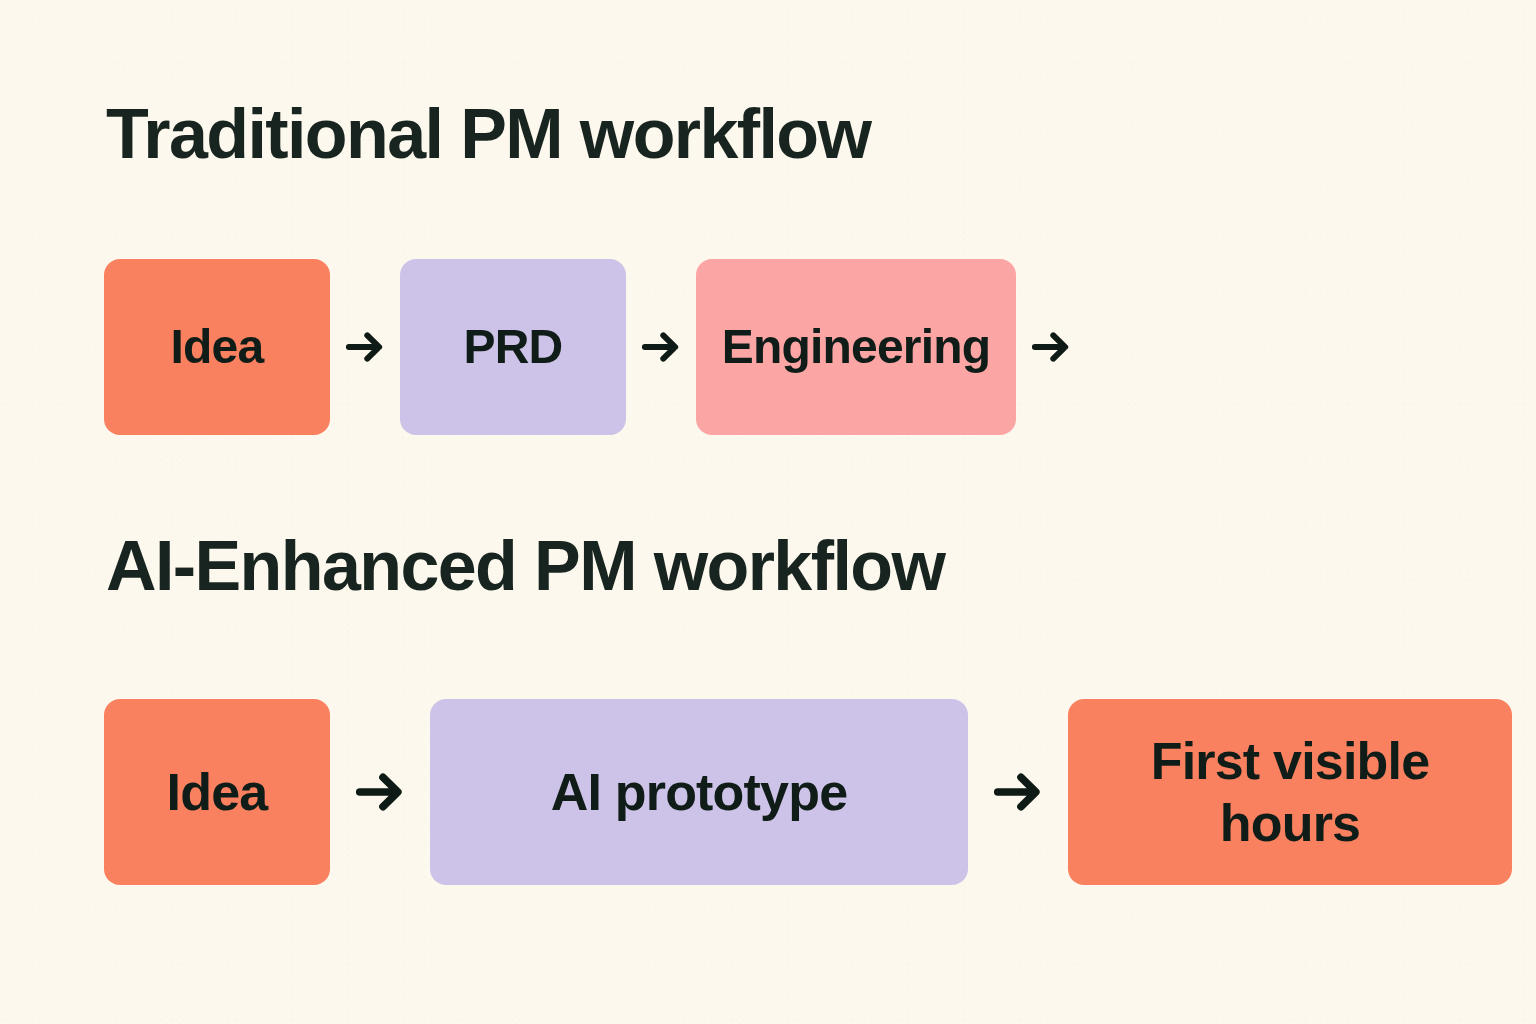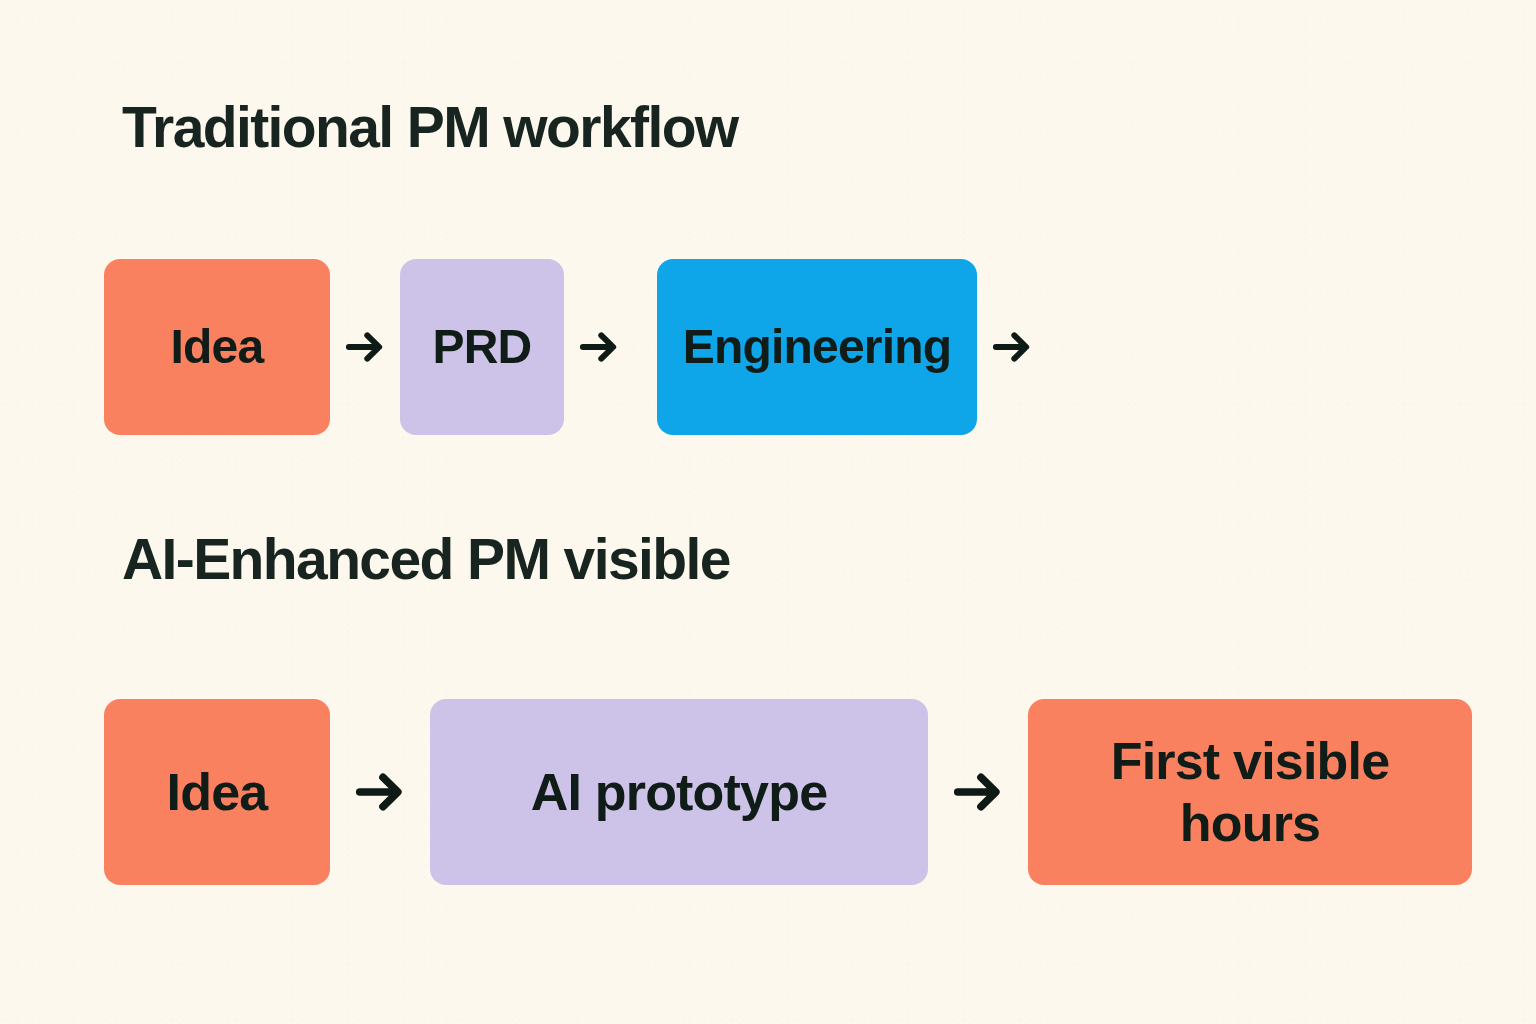--- a/index.html
+++ b/index.html
@@ -28,24 +28,24 @@
     background-size: 7px 7px, 11px 11px, 13px 13px;
   }
 
   .canvas {
     position: absolute;
     inset: 0;
   }
 
   .section-title {
     position: absolute;
-    left: 122px;
+    left: 106px;
     color: #18241f;
     font-weight: 700;
-    font-size: 57px;
+    font-size: 70px;
     line-height: 1;
     letter-spacing: -1.6px;
     white-space: nowrap;
   }
   #title-1 { top: 99px; }
   #title-2 { top: 531px; }
 
   .flow-row {
     position: absolute;
     left: 0;
@@ -67,37 +67,37 @@
     letter-spacing: -0.8px;
   }
 
   
   #row-1 .node {
     height: 176px;
     font-size: 48px;
     line-height: 1.08;
   }
   #node-idea-1        { width: 226px; }
-  #node-prd           { width: 164px; }
+  #node-prd           { width: 226px; }
   #node-engineering   { width: 320px; }
   #node-first-flow-1  { width: 394px; }
 
   
   #row-2 .node {
     height: 186px;
     font-size: 52px;
     line-height: 1.2;
   }
   #node-idea-2        { width: 226px; }
-  #node-ai-prototype  { width: 498px; }
+  #node-ai-prototype  { width: 538px; }
   #node-first-flow-2  { width: 444px; }
 
   .fill-coral    { background: #f9815f; }
   .fill-lavender { background: #cdc3e8; }
-  .fill-mint     { background: #0ea5e9; margin-left: 23px; }
+  .fill-mint     { background: #fca5a5; }
 
   .arrow {
     display: flex;
     align-items: center;
     justify-content: center;
     flex: none;
   }
   #row-1 .arrow { width: 70px; height: 176px; }
   #row-2 .arrow { width: 100px; height: 186px; }
 
@@ -151,21 +151,21 @@
 
     <div class="arrow">
       <svg viewBox="0 0 24 24">
         <path d="M3.6 12 H19.2 M13.2 5.9 L19.4 12 L13.2 18.1"></path>
       </svg>
     </div>
 
 
   </div>
 
-  <div class="section-title" id="title-2">AI-Enhanced PM visible</div>
+  <div class="section-title" id="title-2">AI-Enhanced PM workflow</div>
 
   <div class="flow-row" id="row-2">
 
     <div class="node fill-coral" id="node-idea-2">
       <span class="node-label">Idea</span>
     </div>
 
     <div class="arrow">
       <svg viewBox="0 0 24 24">
         <path d="M3.6 12 H19.2 M13.2 5.9 L19.4 12 L13.2 18.1"></path>

